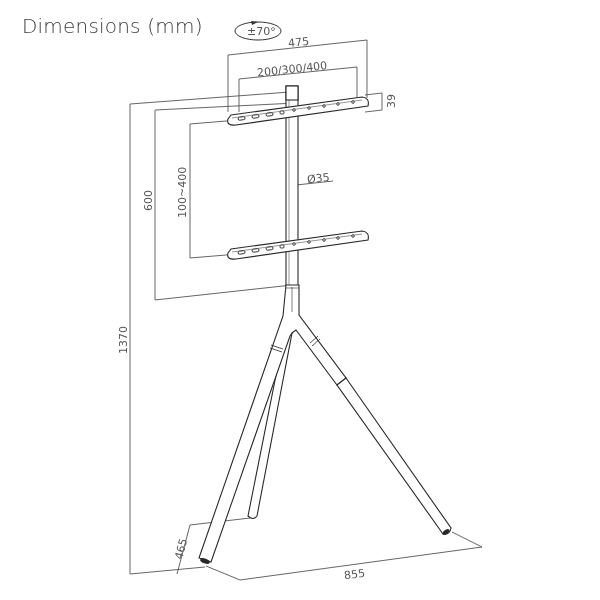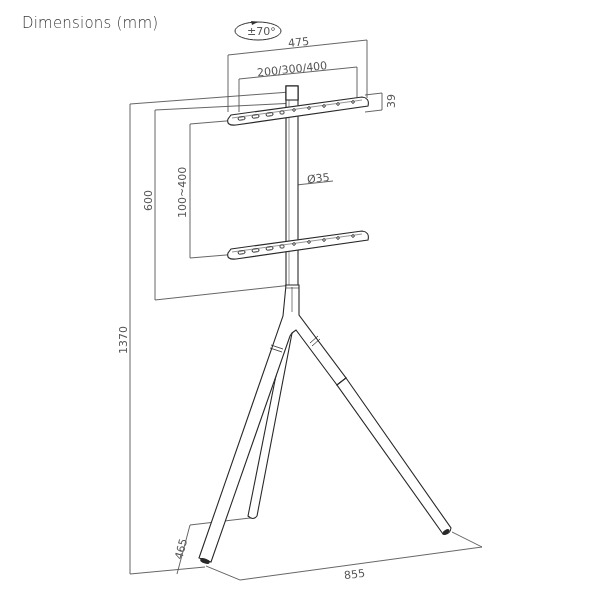--- a/index.html
+++ b/index.html
@@ -1,17 +1,17 @@
 <!DOCTYPE html>
 <html><head>
 <meta charset="utf-8">
 <style>
   html, body { margin: 0; padding: 0; background: #ffffff; }
   body { width: 600px; height: 600px; position: relative; overflow: hidden; font-family: "DejaVu Sans", sans-serif; }
-  .title { position: absolute; left: 22px; top: 14px; font-size: 15px; color: #3a3a3a; font-weight: 300; letter-spacing: 0.2px; }
+  .title { position: absolute; left: 22px; top: 14px; font-size: 20px; color: #3a3a3a; font-weight: 300; letter-spacing: 0.2px; }
   svg { position: absolute; left: 0; top: 0; }
   .dim { stroke: #555; stroke-width: 0.9; fill: none; }
   .part { stroke: #2a2a2a; stroke-width: 1.1; fill: #ffffff; }
   .hole { stroke: #2a2a2a; stroke-width: 0.9; fill: #ffffff; }
   .lbl { font-family: "DejaVu Sans", sans-serif; font-size: 11px; fill: #555; }
 </style>
 </head>
 <body>
 
 <div class="title">Dimensions (mm)</div>

